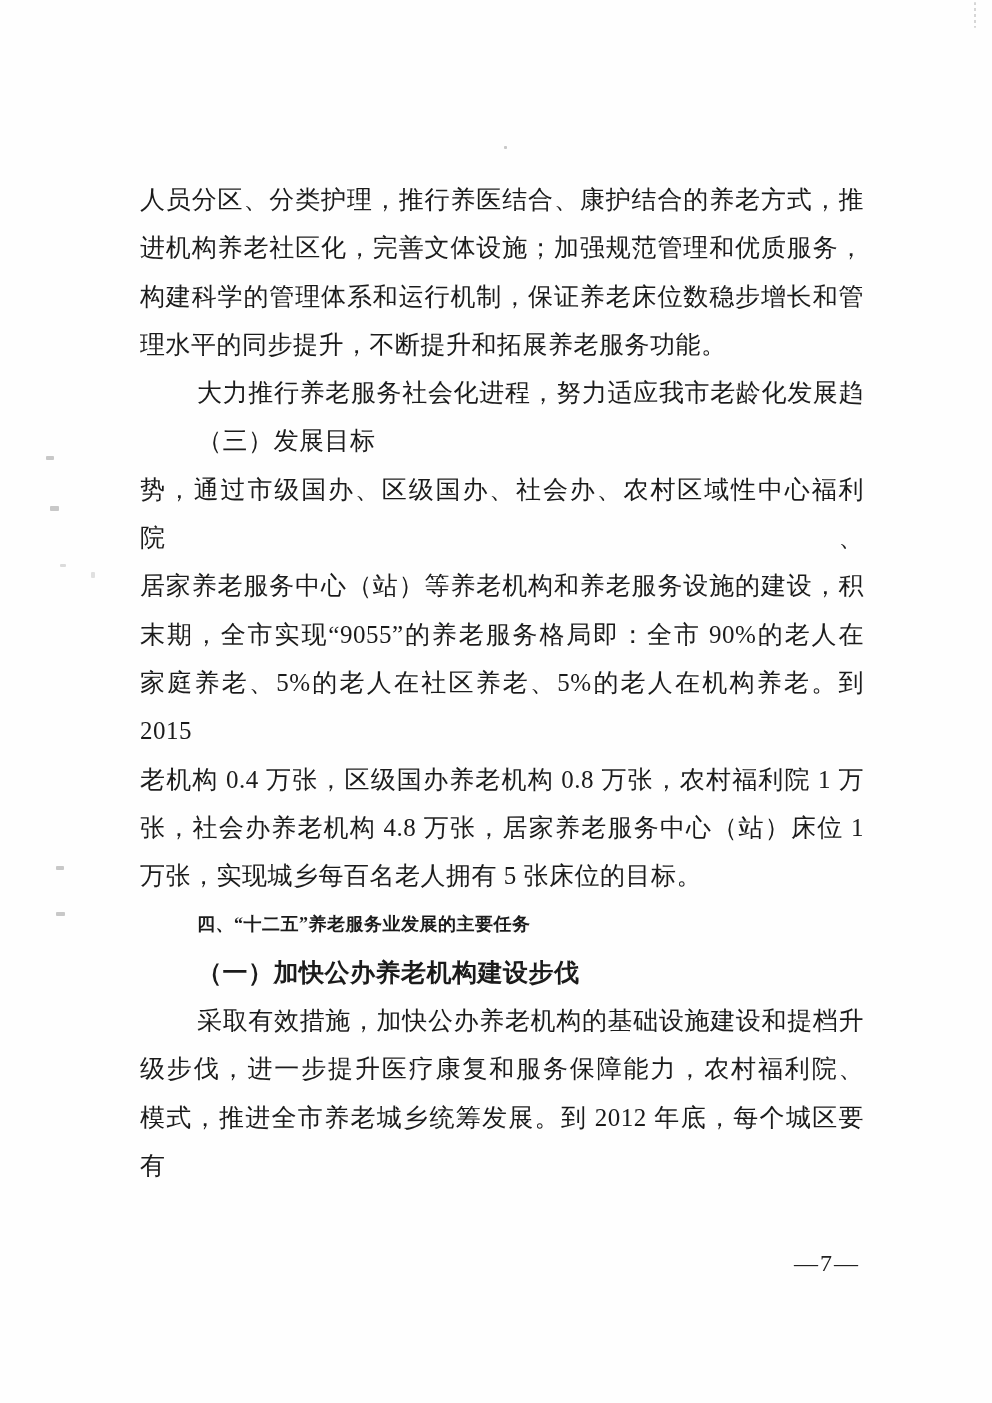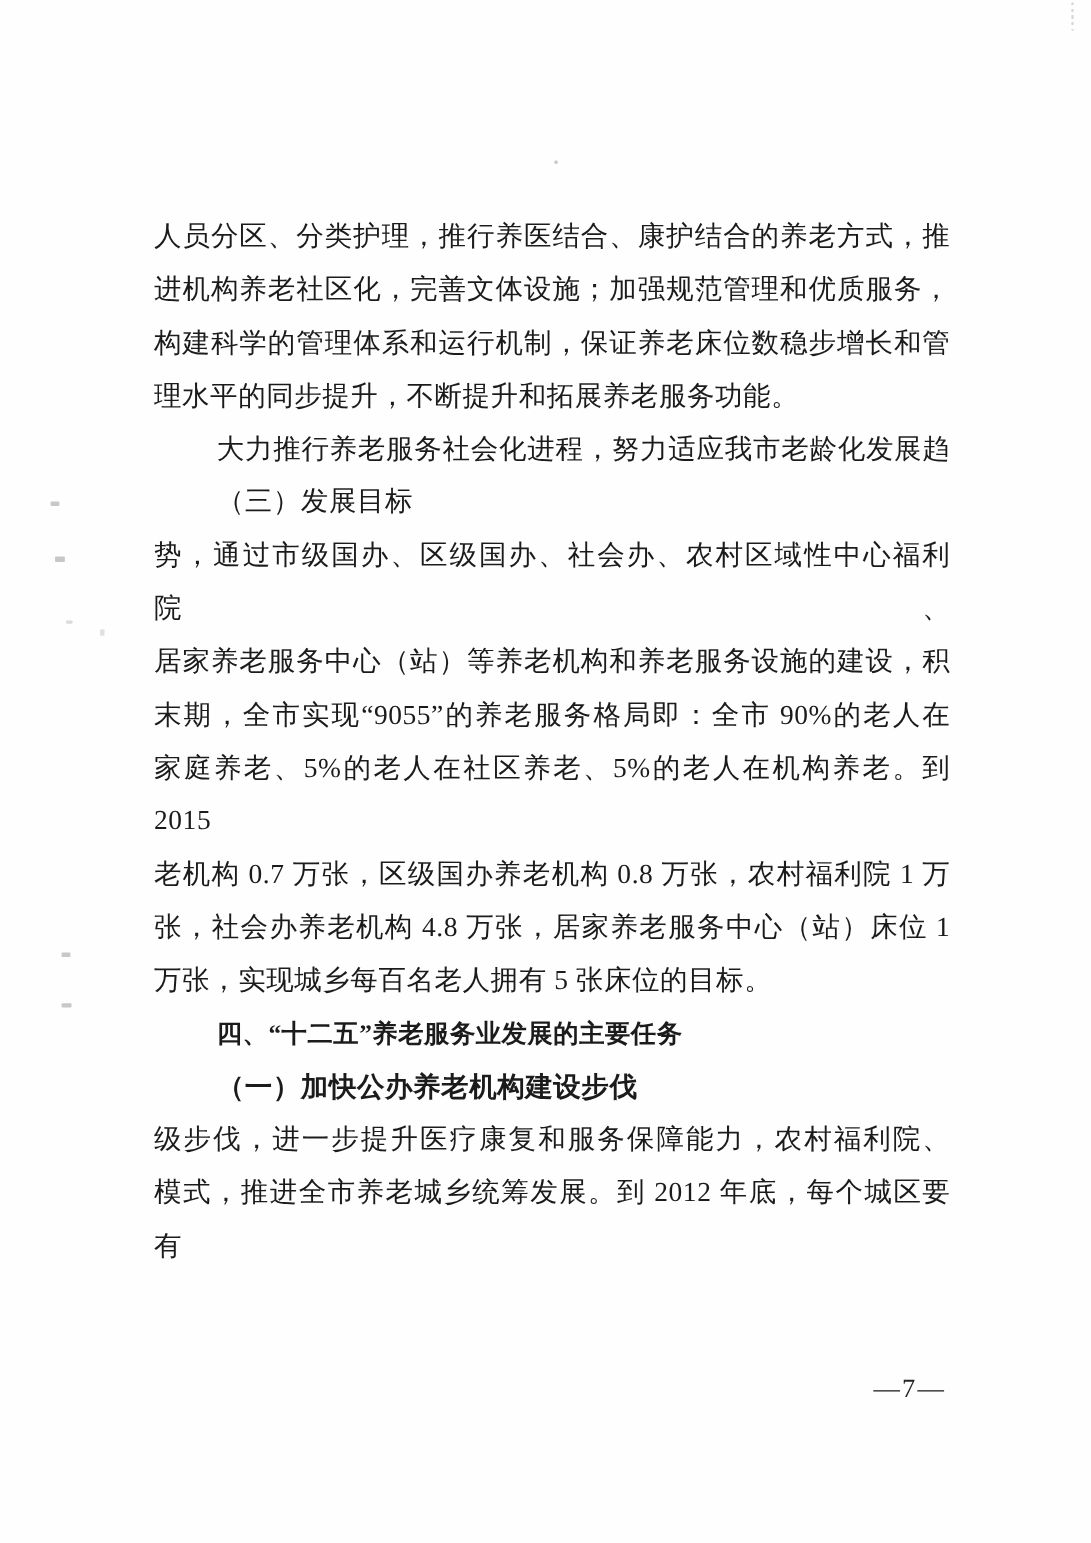--- a/index.html
+++ b/index.html
@@ -13,40 +13,40 @@
     height: 1403px;
     margin: 0 auto;
     background: #fefefe;
     overflow: hidden;
     font-family: "Liberation Serif", "DejaVu Serif", serif;
     color: #1b1b1b;
   }
   .text-block {
     position: absolute;
     left: 140px;
-    top: 192px;
+    top: 176px;
     width: 724px;
   }
   .line {
     margin: 0;
     font-size: 25px;
     line-height: 48.3px;
     white-space: nowrap;
     letter-spacing: 0.5px;
     text-rendering: optimizeLegibility;
   }
   
   .j {
     white-space: normal;
     text-align: justify;
     text-align-last: justify;
   }
   
   .ind { padding-left: 57px; }
-  .hv { font-weight: 700; font-size: 23px; }   
+  .hv { font-weight: 700; font-size: 18px; }   
   .sb { font-weight: 700; }                     
   .page-number {
     position: absolute;
     top: 1250px;
     left: 772px;
     width: 110px;
     text-align: center;
     font-size: 24px;
     letter-spacing: 2px;
     color: #222;
@@ -80,28 +80,29 @@
     <p class="line j">构建科学的管理体系和运行机制，保证养老床位数稳步增长和管</p>
     <p class="line">理水平的同步提升，不断提升和拓展养老服务功能。</p>
 
     <p class="line j ind">大力推行养老服务社会化进程，努力适应我市老龄化发展趋</p>
 
     <p class="line ind">（三）发展目标</p>
     <p class="line j">势，通过市级国办、区级国办、社会办、农村区域性中心福利院、</p>
     <p class="line j">居家养老服务中心（站）等养老机构和养老服务设施的建设，积</p>
     <p class="line j">末期，全市实现“9055”的养老服务格局即：全市 90%的老人在</p>
     <p class="line j">家庭养老、5%的老人在社区养老、5%的老人在机构养老。到 2015</p>
-    <p class="line j">老机构 0.7 万张，区级国办养老机构 0.8 万张，农村福利院 1 万</p>
+    <p class="line j">老机构 0.4 万张，区级国办养老机构 0.8 万张，农村福利院 1 万</p>
     <p class="line j">张，社会办养老机构 4.8 万张，居家养老服务中心（站）床位 1</p>
     <p class="line">万张，实现城乡每百名老人拥有 5 张床位的目标。</p>
 
     <p class="line ind hv">四、“十二五”养老服务业发展的主要任务</p>
 
     <p class="line ind sb">（一）加快公办养老机构建设步伐</p>
 
+    <p class="line j ind">采取有效措施，加快公办养老机构的基础设施建设和提档升</p>
     <p class="line j">级步伐，进一步提升医疗康复和服务保障能力，农村福利院、</p>
     <p class="line j">模式，推进全市养老城乡统筹发展。到 2012 年底，每个城区要有</p>
 
   </main>
 
   <div class="page-number">—7—</div>
 
   <span class="speck sp1"></span>
   <span class="speck sp2"></span>
   <span class="speck sp3"></span>

